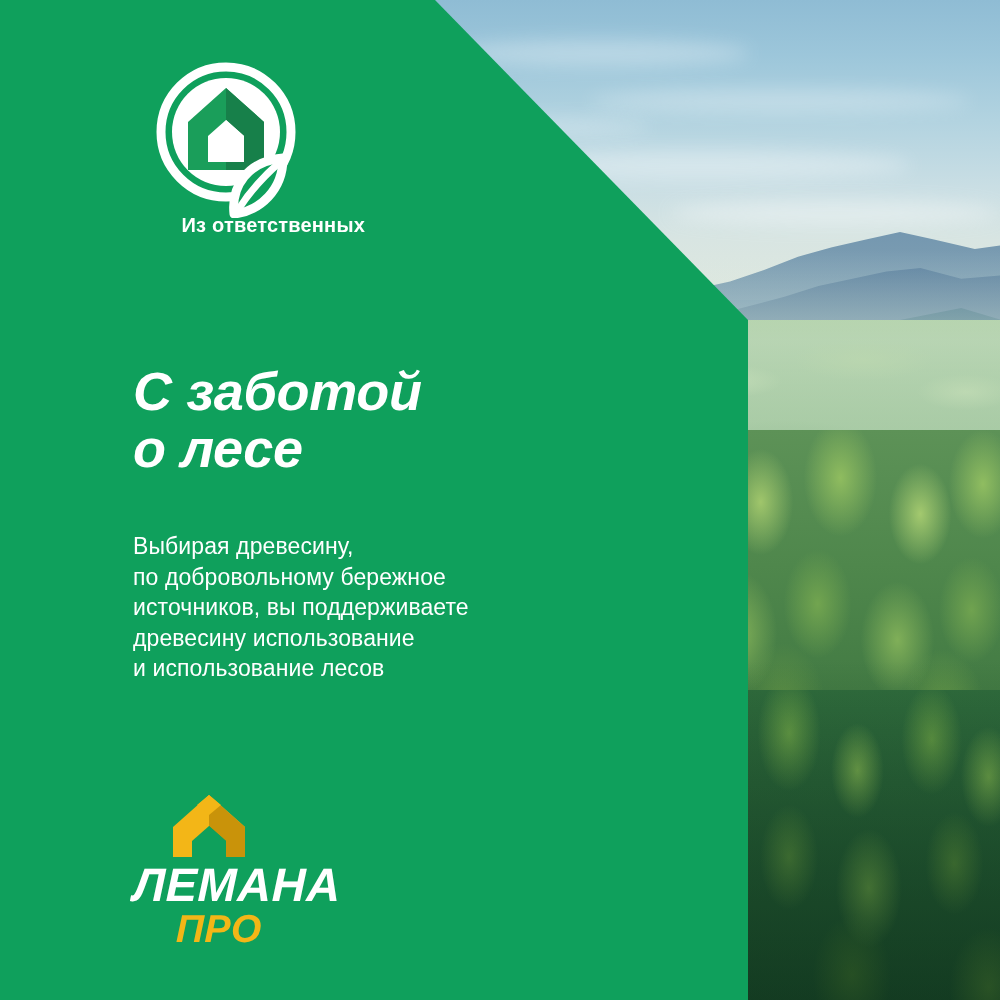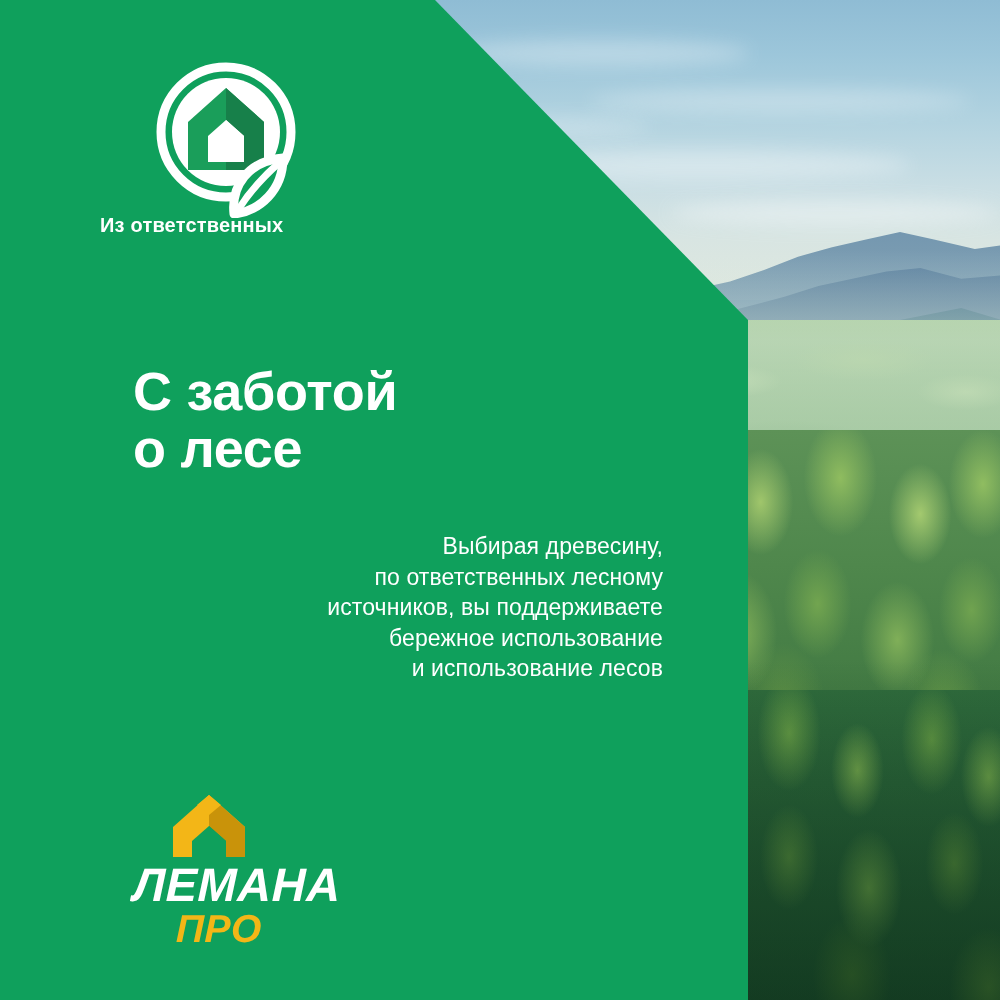--- a/index.html
+++ b/index.html
@@ -214,55 +214,55 @@
     left: 152px;
     top: 58px;
     width: 160px;
     height: 160px;
   }
   .emblem-caption {
     position: absolute;
     left: 100px;
     top: 213px;
     width: 265px;
-    text-align: left;
+    text-align: right;
     color: #ffffff;
     font-size: 20px;
     font-weight: 700;
     line-height: 1.22;
     letter-spacing: .2px;
   }
   .emblem-caption .l2 { display: block; }
 
   
   .headline {
     position: absolute;
     left: 133px;
     top: 327px;
     width: 560px;
     color: #ffffff;
     font-size: 54px;
     font-weight: 700;
     line-height: 1.06;
     letter-spacing: -0.3px;
+    font-style: italic;
   }
   .headline .hl-line { display: block; }
 
   
   .body-copy {
     position: absolute;
     left: 133px;
     top: 531px;
     width: 530px;
     color: #ffffff;
     font-size: 23px;
     font-weight: 400;
     line-height: 1.33;
     letter-spacing: .1px;
-    text-align: right;
   }
   .body-copy .bc-line { display: block; }
 
   
   .brand {
     position: absolute;
     left: 133px;
     top: 793px;
     width: 250px;
   }
@@ -349,23 +349,23 @@
       <span class="l1">Из ответственных</span>
     </div>
 
     <h1 class="headline">
       <span class="hl-line">С заботой</span>
       <span class="hl-line">о лесе</span>
     </h1>
 
     <div class="body-copy">
       <span class="bc-line">Выбирая древесину,</span>
-      <span class="bc-line">по ответственных лесному</span>
+      <span class="bc-line">по добровольному бережное</span>
       <span class="bc-line">источников, вы поддерживаете</span>
-      <span class="bc-line">бережное использование</span>
+      <span class="bc-line">древесину использование</span>
       <span class="bc-line">и использование лесов</span>
     </div>
 
     <div class="brand">
       <svg class="brand-mark" width="76" height="66" viewBox="0 0 76 66">
         <path d="M38 2 L74 34 L74 64 L2 64 L2 34 Z" fill="#f3b617"></path>
         <path d="M38 2 L74 34 L74 64 L38 64 Z" fill="#c9930a"></path>
         <path d="M38 33 L55 48 L55 64 L21 64 L21 48 Z" fill="#0fa05c"></path>
         <path d="M38 33 L55 48 L55 64 L38 64 Z" fill="#0fa05c"></path>
         <rect x="21" y="48" width="34" height="16" fill="#0fa05c"></rect>

